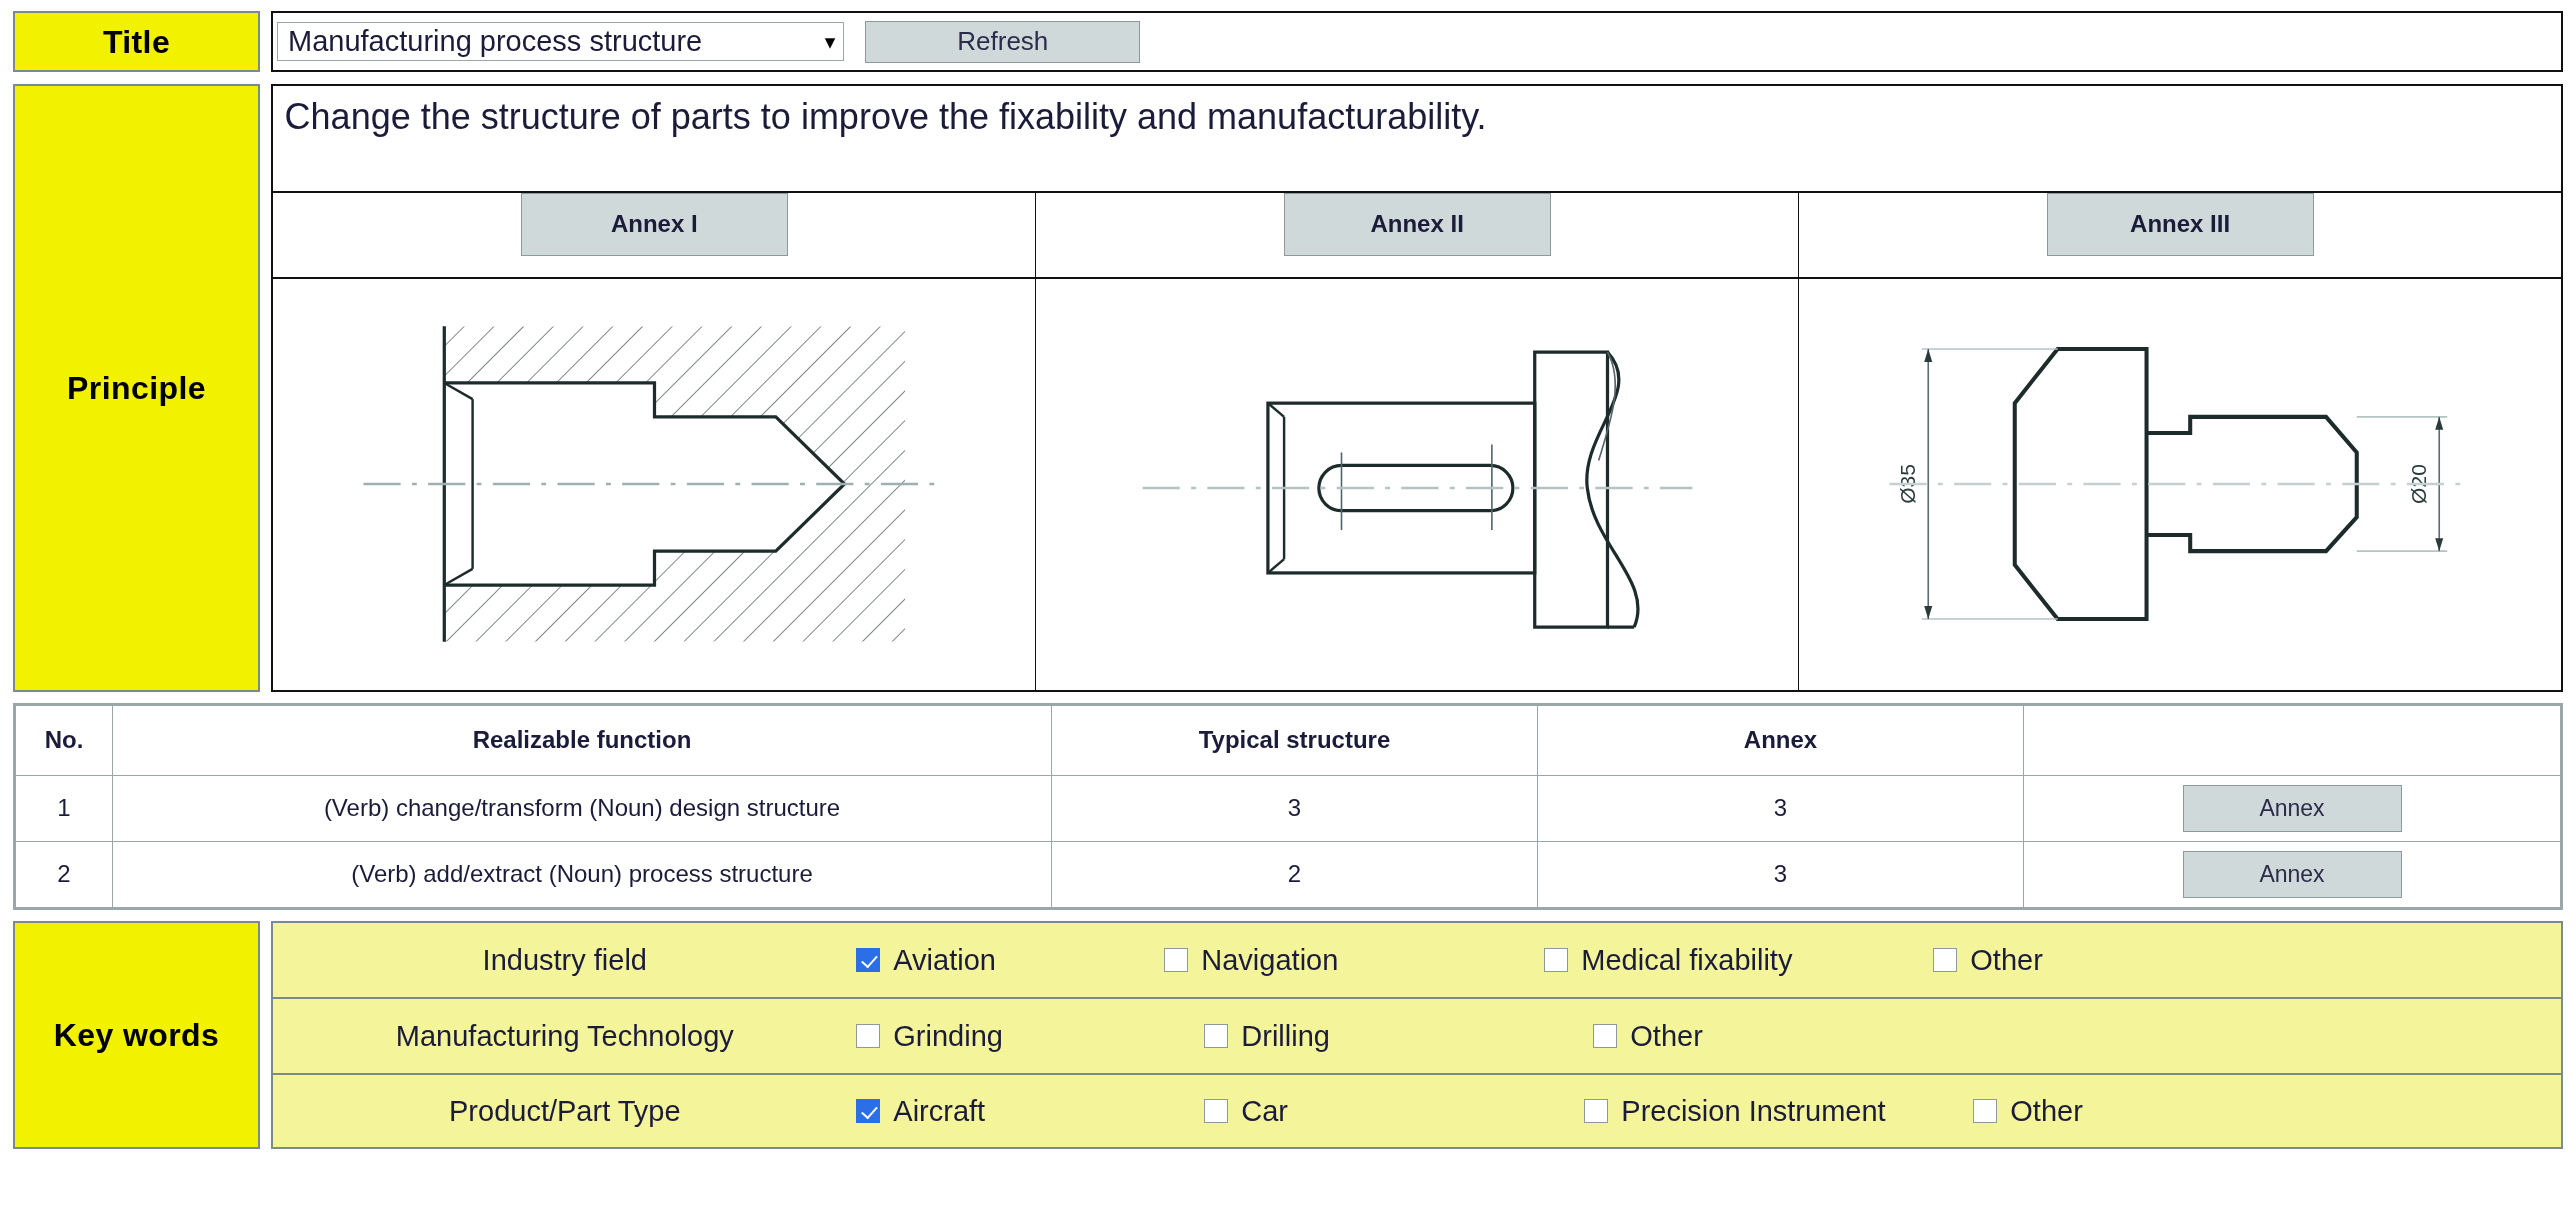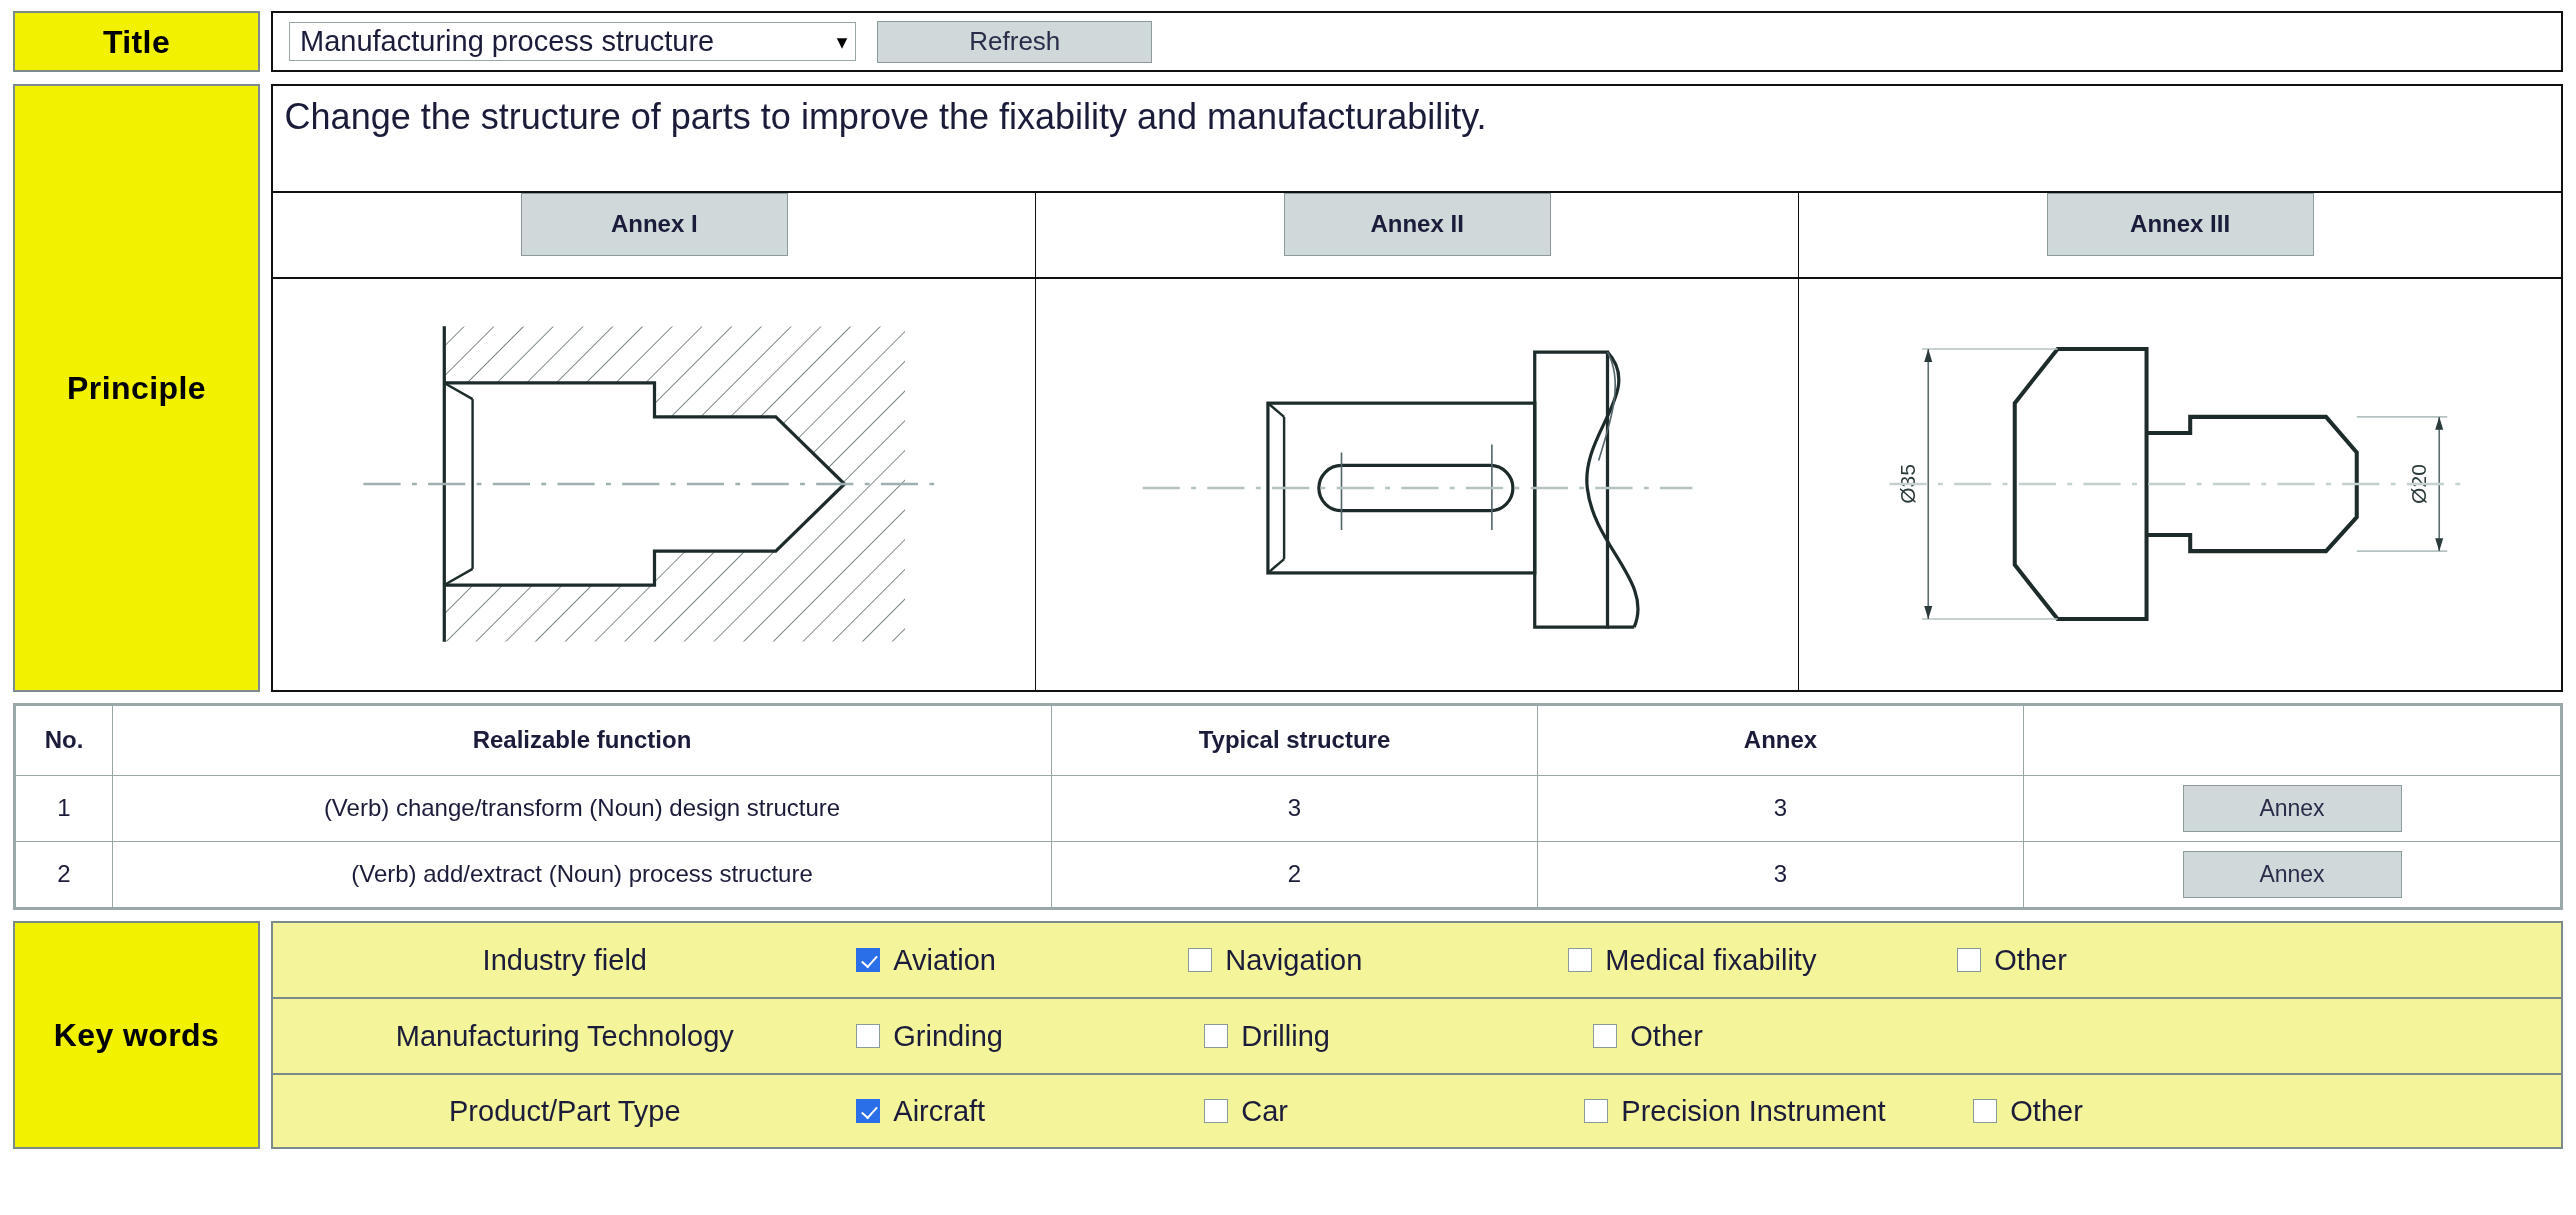--- a/index.html
+++ b/index.html
@@ -10,21 +10,21 @@
   .grid{display:flex;flex-direction:column;gap:11.3px;}
   .row{display:flex;gap:11.3px;align-items:stretch;}
   .label-cell{
      width:243px;flex:0 0 243px;background:#f2f200;border:2.4px solid #7b8a8a;
      display:flex;align-items:center;justify-content:center;text-align:center;
      font-weight:bold;color:#000;font-size:32px;line-height:1.25;letter-spacing:0.4px;
   }
   .content-cell{flex:1 1 auto;border:2.4px solid #111;background:#fff;box-sizing:border-box;}
   
   .title-row .label-cell{height:57px;}
-  .title-bar{height:57px;display:flex;align-items:center;padding:0 16px;gap:21px;}
+  .title-bar{height:57px;display:flex;align-items:center;padding:0 4px;gap:21px;}
   .select{
      height:39px;min-width:567px;border:1.6px solid #9aa7a7;background:#fff;
      display:flex;align-items:center;justify-content:space-between;
      padding:0 8px 0 9.7px;font-size:29px;color:#1b1b3a;box-sizing:border-box;
   }
   .select .caret{font-size:21px;margin-left:6.5px;color:#000;}
   .btn{
      background:#cfd9d9;border:1.6px solid #8b9a9a;color:#2b2b4a;
      font-size:26px;display:flex;align-items:center;justify-content:center;
      box-sizing:border-box;
@@ -217,21 +217,21 @@
       </div>
     </div>
 
     <div class="row kw-main-row">
       <div class="label-cell">Key words</div>
       <div class="kw-wrap" style="flex:1 1 auto;border-radius:9px;">
 
         <div class="kw-row">
           <div class="kw-title">Industry field</div>
           <div class="kw-opts">
-            <div class="kw-opt" style="width:332px">
+            <div class="kw-opt" style="width:308px">
               <span class="cb checked"></span>
               <span>Aviation</span>
             </div>
             <div class="kw-opt" style="width:380px">
               <span class="cb"></span>
               <span>Navigation</span>
             </div>
             <div class="kw-opt" style="width:389px">
               <span class="cb"></span>
               <span>Medical fixability</span>

